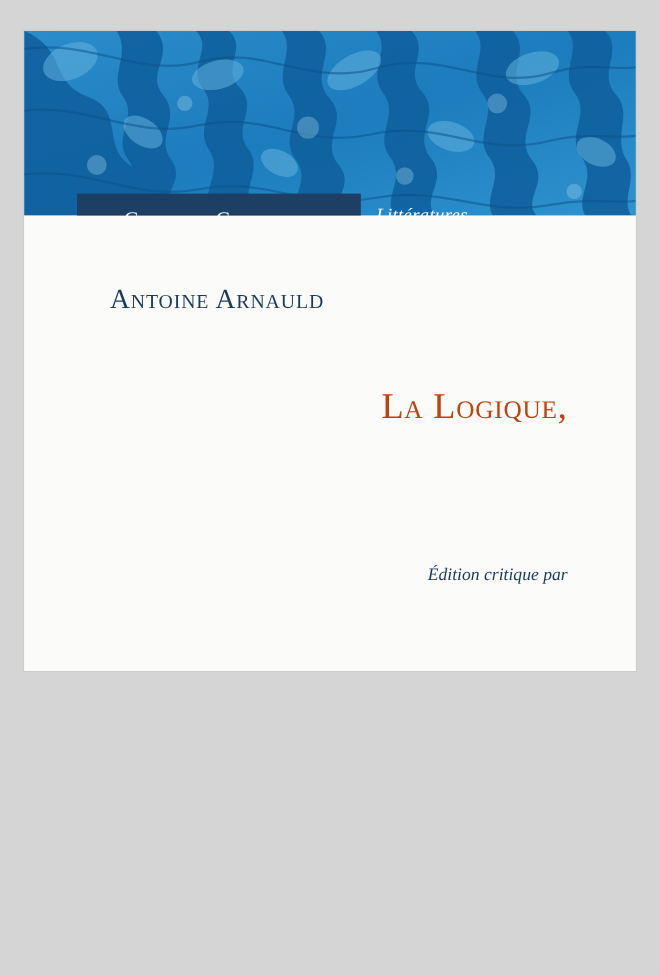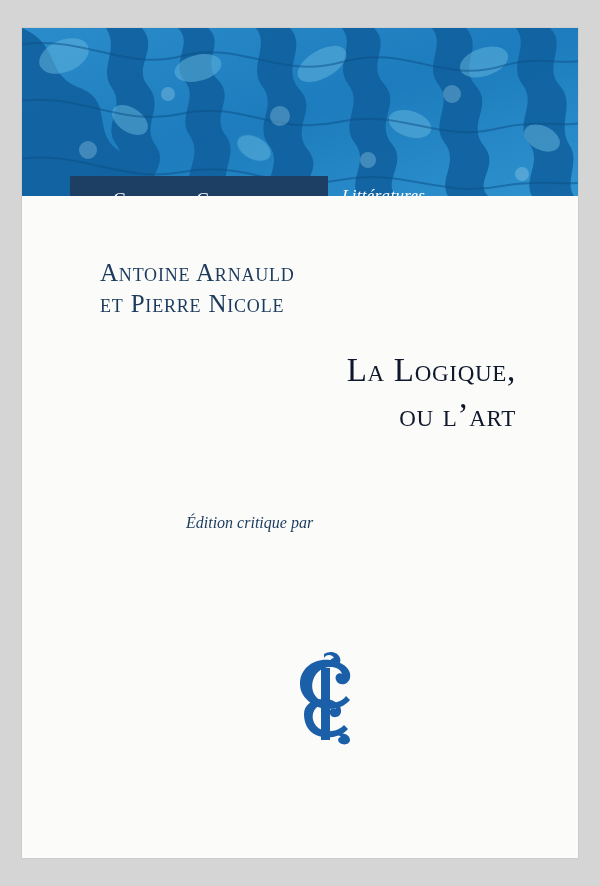--- a/index.html
+++ b/index.html
@@ -10,21 +10,21 @@
     height: 886px;
     overflow: hidden;
     font-family: "Liberation Sans", sans-serif;
   }
 
   #book-cover {
     position: absolute;
     left: 22px;
     top: 28px;
     width: 556px;
-    height: 830px;
+    height: 582px;
     background: #fbfbfa;
     box-shadow: 0 0 0 1px rgba(0,0,0,0.04);
     overflow: hidden;
   }
 
   
   .top-band {
     position: absolute;
     left: 0;
     top: 0;
@@ -95,35 +95,35 @@
     line-height: 1.22;
   }
   .authors .line { display: block; white-space: nowrap; }
 
   .title {
     position: absolute;
     right: 62px;
     top: 152px;
     width: 360px;
     text-align: right;
-    color: #0f172a;
+    color: #c2410c;
     font-family: "Liberation Serif", serif;
     font-size: 33px;
     font-variant: small-caps;
     letter-spacing: 0.7px;
     line-height: 1.35;
   }
   .title .line { display: block; white-space: nowrap; }
 
   .edition {
     position: absolute;
     right: 62px;
     top: 315px;
     width: 330px;
-    text-align: left;
+    text-align: right;
     color: #1b3a5c;
     font-family: "Liberation Serif", serif;
     font-style: italic;
     font-size: 16px;
     line-height: 1.45;
   }
   .edition .line { display: block; }
 
   
   .logo {
@@ -190,26 +190,24 @@
   <div class="collection-box">
     <span class="coll-text">Champion Classiques</span>
   </div>
 
   <div class="series-label">Littératures</div>
 
   <div class="cover-body">
 
     <div class="authors">
       <span class="line">Antoine Arnauld</span>
-      <span class="line">et Pierre Nicole</span>
     </div>
 
     <div class="title">
       <span class="line">La Logique,</span>
-      <span class="line">ou l’art</span>
     </div>
 
     <div class="edition">
       <span class="line">Édition critique par</span>
     </div>
 
     <div class="logo">
       <svg width="92" height="100" viewBox="0 0 92 100" xmlns="http://www.w3.org/2000/svg">
         <g fill="#1b5fa8">
           <path d="M20,36 C20,20 34,10 50,12 C64,14 72,22 70,30 C68,38 58,38 56,32 C54,26 60,24 62,26 C60,18 46,16 38,24 C30,32 30,46 40,52 C50,58 62,54 66,48 L70,52 C62,62 44,64 32,56 C24,50 20,44 20,36 Z"></path>

